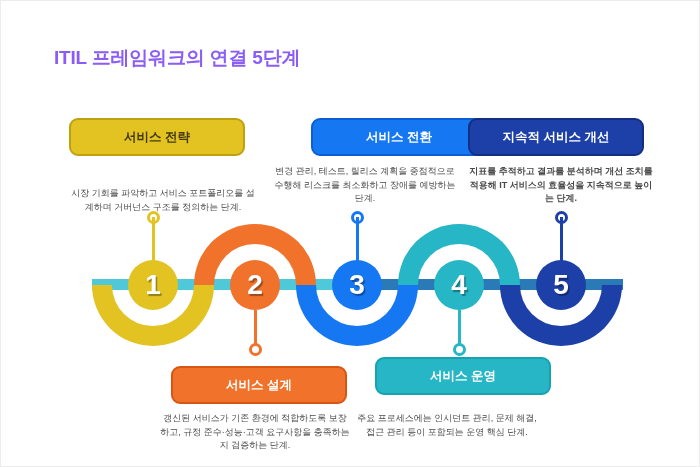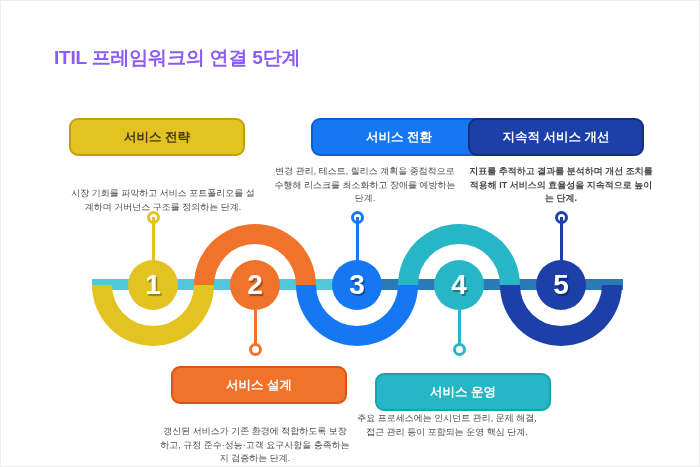--- a/index.html
+++ b/index.html
@@ -23,23 +23,23 @@
     position:absolute;width:176px;height:38px;box-sizing:border-box;
     background:var(--c);border:2px solid var(--cd);border-radius:9px;
     display:flex;align-items:center;justify-content:center;
     font-size:12.5px;font-weight:800;color:var(--lc);
   }
   .stage-desc{
     position:absolute;width:190px;text-align:center;
     font-size:9px;line-height:1.5;color:#4a4a4a;
   }
   .bx1{left:68px;top:117px;} .bx3{left:272px;top:117px;margin-left:38px;} .bx5{left:467px;top:117px;}
-  .bx2{left:170px;top:365px;align-items:center;} .bx4{left:374px;top:372px;}
+  .bx2{left:170px;top:365px;align-items:center;} .bx4{left:374px;top:356px;}
   .ds1{left:67px;top:164px;margin-top:22px;} .ds3{left:261px;top:164px;margin-left:8px;} .ds5{left:465px;top:164px;font-weight:bold;}
-  .ds2{left:159px;top:424px;} .ds4{left:351px;top:411px;}
+  .ds2{left:159px;top:411px;} .ds4{left:351px;top:411px;}
   
   .band{position:absolute;top:278px;height:11px;z-index:2;}
   .band-left{left:91px;width:265px;}
   .band-right{left:356px;width:266px;}
   
   .arc{position:absolute;width:122px;height:61px;box-sizing:border-box;
        border:20px solid var(--c);z-index:3;}
   .arc.lower{top:284px;border-top:none;border-radius:0 0 122px 122px;}
   .arc.upper{top:223px;border-bottom:none;border-radius:122px 122px 0 0;}
   .ar1{left:91px;} .ar2{left:193px;} .ar3{left:295px;} .ar4{left:397px;} .ar5{left:499px;}

